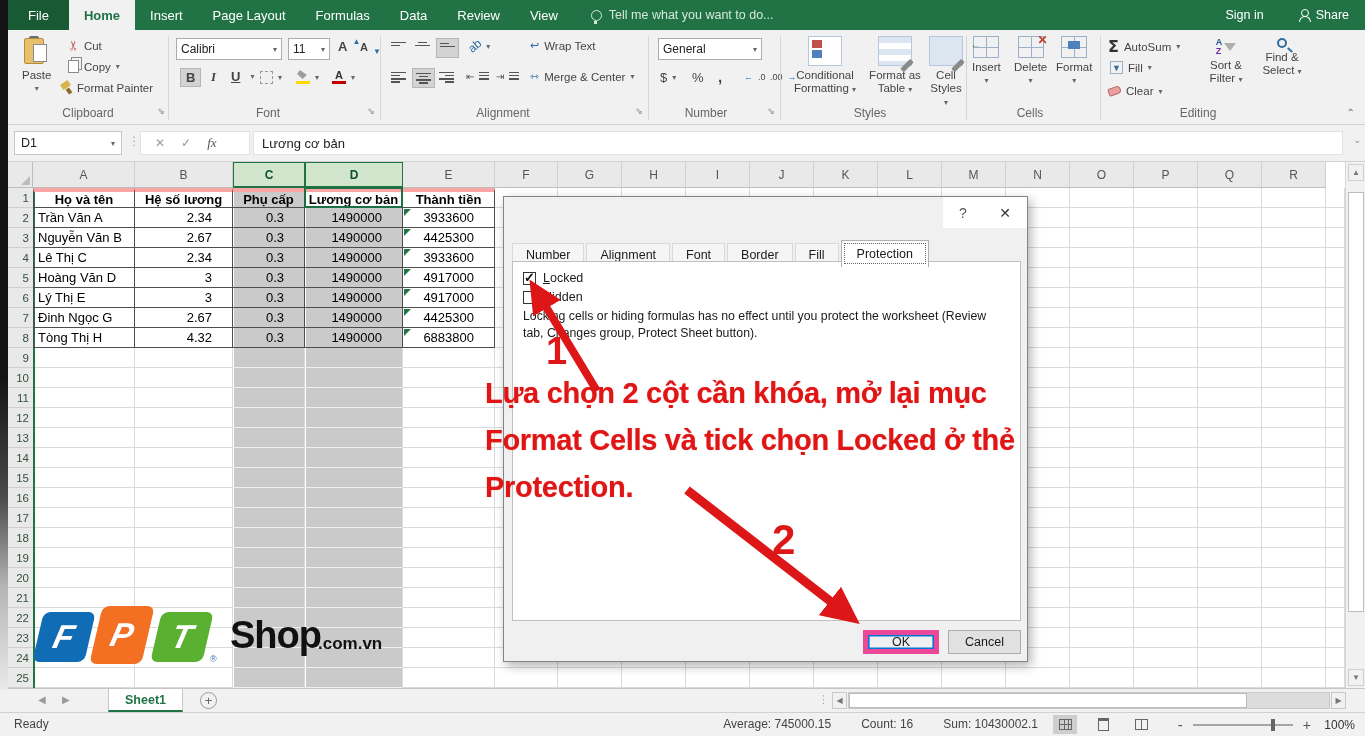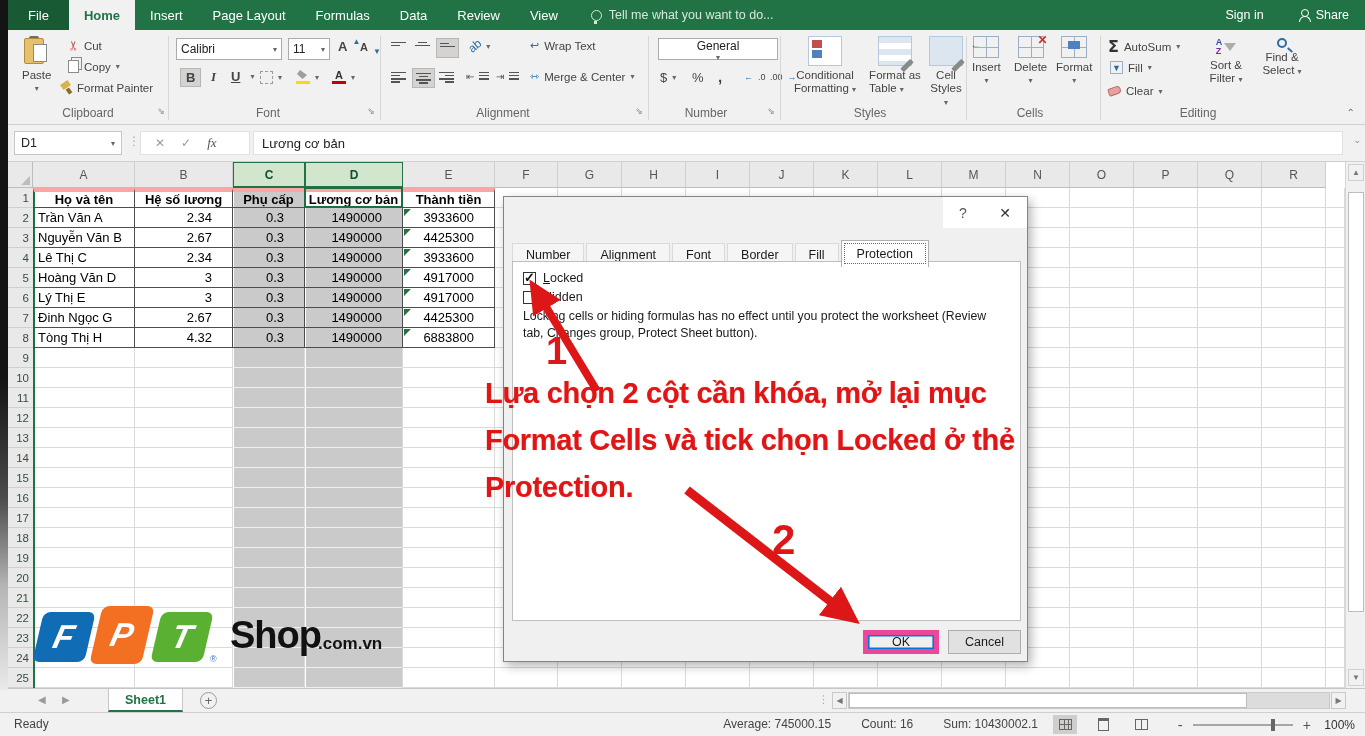--- a/index.html
+++ b/index.html
@@ -294,21 +294,21 @@
     </div>
     <div class="smallbtn" style="left:522px;top:40px;">
       <span style="color:#2d6da3;font-size:11px;">⇿</span>
         <span>Merge &amp; Center</span>
         <span class="drop">▾</span>
     </div>
     <div class="glabel" style="left:455px;width:80px;">Alignment</div>
     <div class="launch" style="left:626px;">⇘</div>
     <div class="gsep" style="left:640px;"></div>
 
-    <div class="combo" style="left:650px;top:8px;width:120px;height:22px;flex-direction:column;">
+    <div class="combo" style="left:650px;top:8px;width:104px;height:22px;">
       <span>General</span>
         <span class="drop">▾</span>
     </div>
     <div class="smallbtn" style="left:652px;top:40px;font-size:13px;">
         <span>$</span>
         <span class="drop">▾</span>
       </div>
     <div class="smallbtn" style="left:684px;top:40px;font-size:13px;">
         <span>%</span>
       </div>
@@ -331,21 +331,21 @@
       <span class="styles-ico">
           <span class="r1"></span>
           <span class="r2"></span>
         </span>
       <span style="text-align:center;line-height:1.15;"><span>Conditional</span><br><span>Formatting</span> <span class="drop">▾</span></span>
     </div>
     <div class="bigbtn" style="left:856px;top:6px;width:62px;">
       <span class="styles-ico tbl">
           <span class="pen"></span>
         </span>
-      <span style="text-align:left;line-height:1.15;"><span>Format as</span><br><span>Table</span> <span class="drop">▾</span></span>
+      <span style="text-align:center;line-height:1.15;"><span>Format as</span><br><span>Table</span> <span class="drop">▾</span></span>
     </div>
     <div class="bigbtn" style="left:922px;top:6px;width:32px;">
       <span class="styles-ico cs">
           <span class="pen"></span>
         </span>
       <span style="text-align:center;line-height:1.15;"><span>Cell</span><br><span>Styles</span> <span class="drop">▾</span></span>
     </div>
     <div class="glabel" style="left:832px;width:60px;">Styles</div>
     <div class="gsep" style="left:958px;"></div>
 

